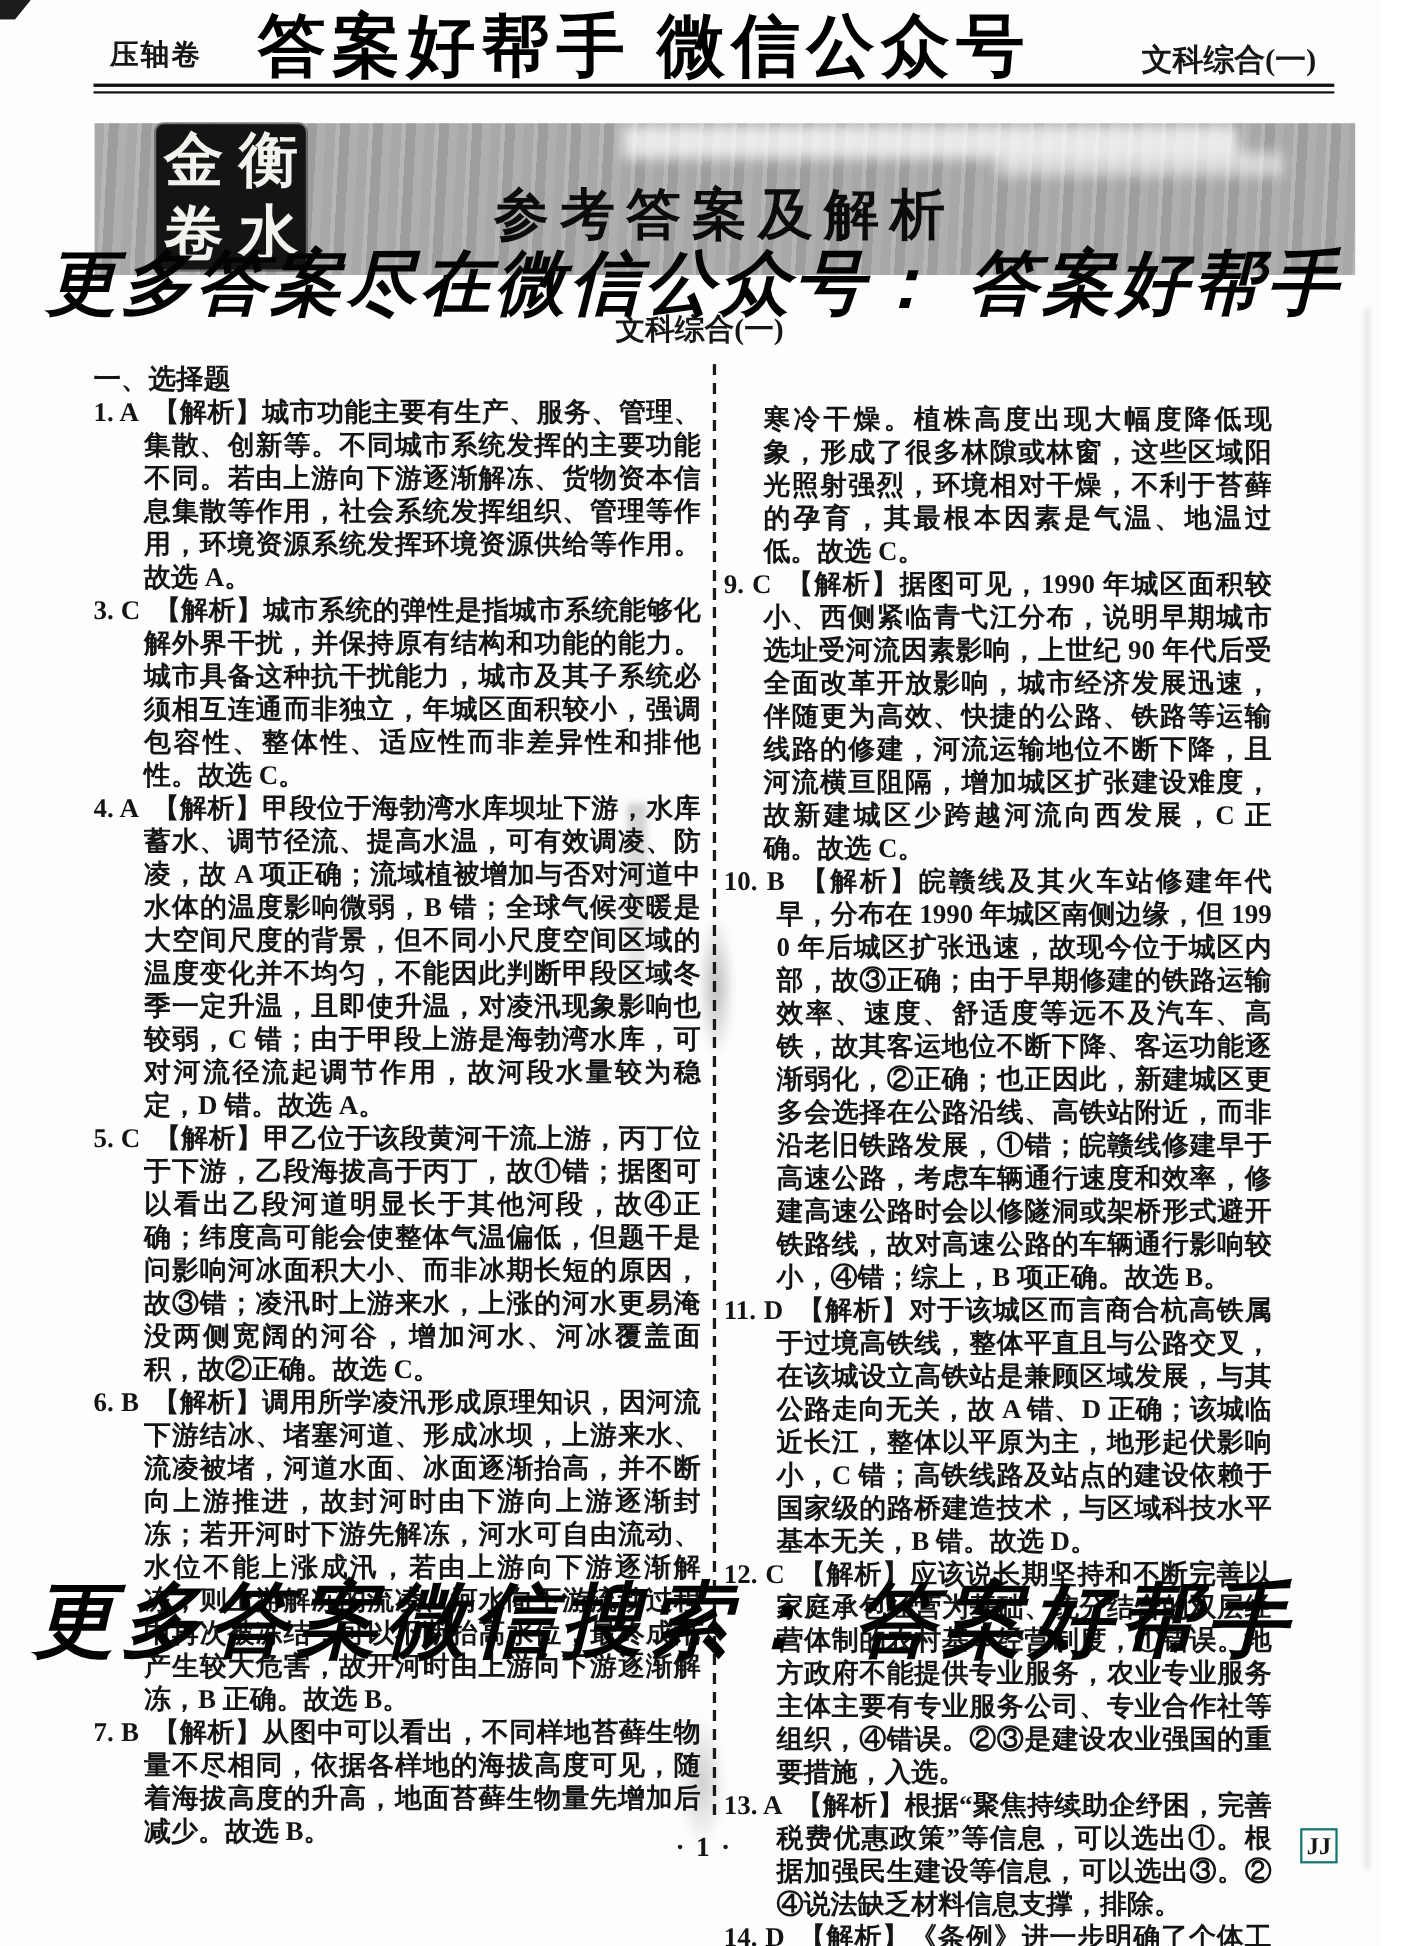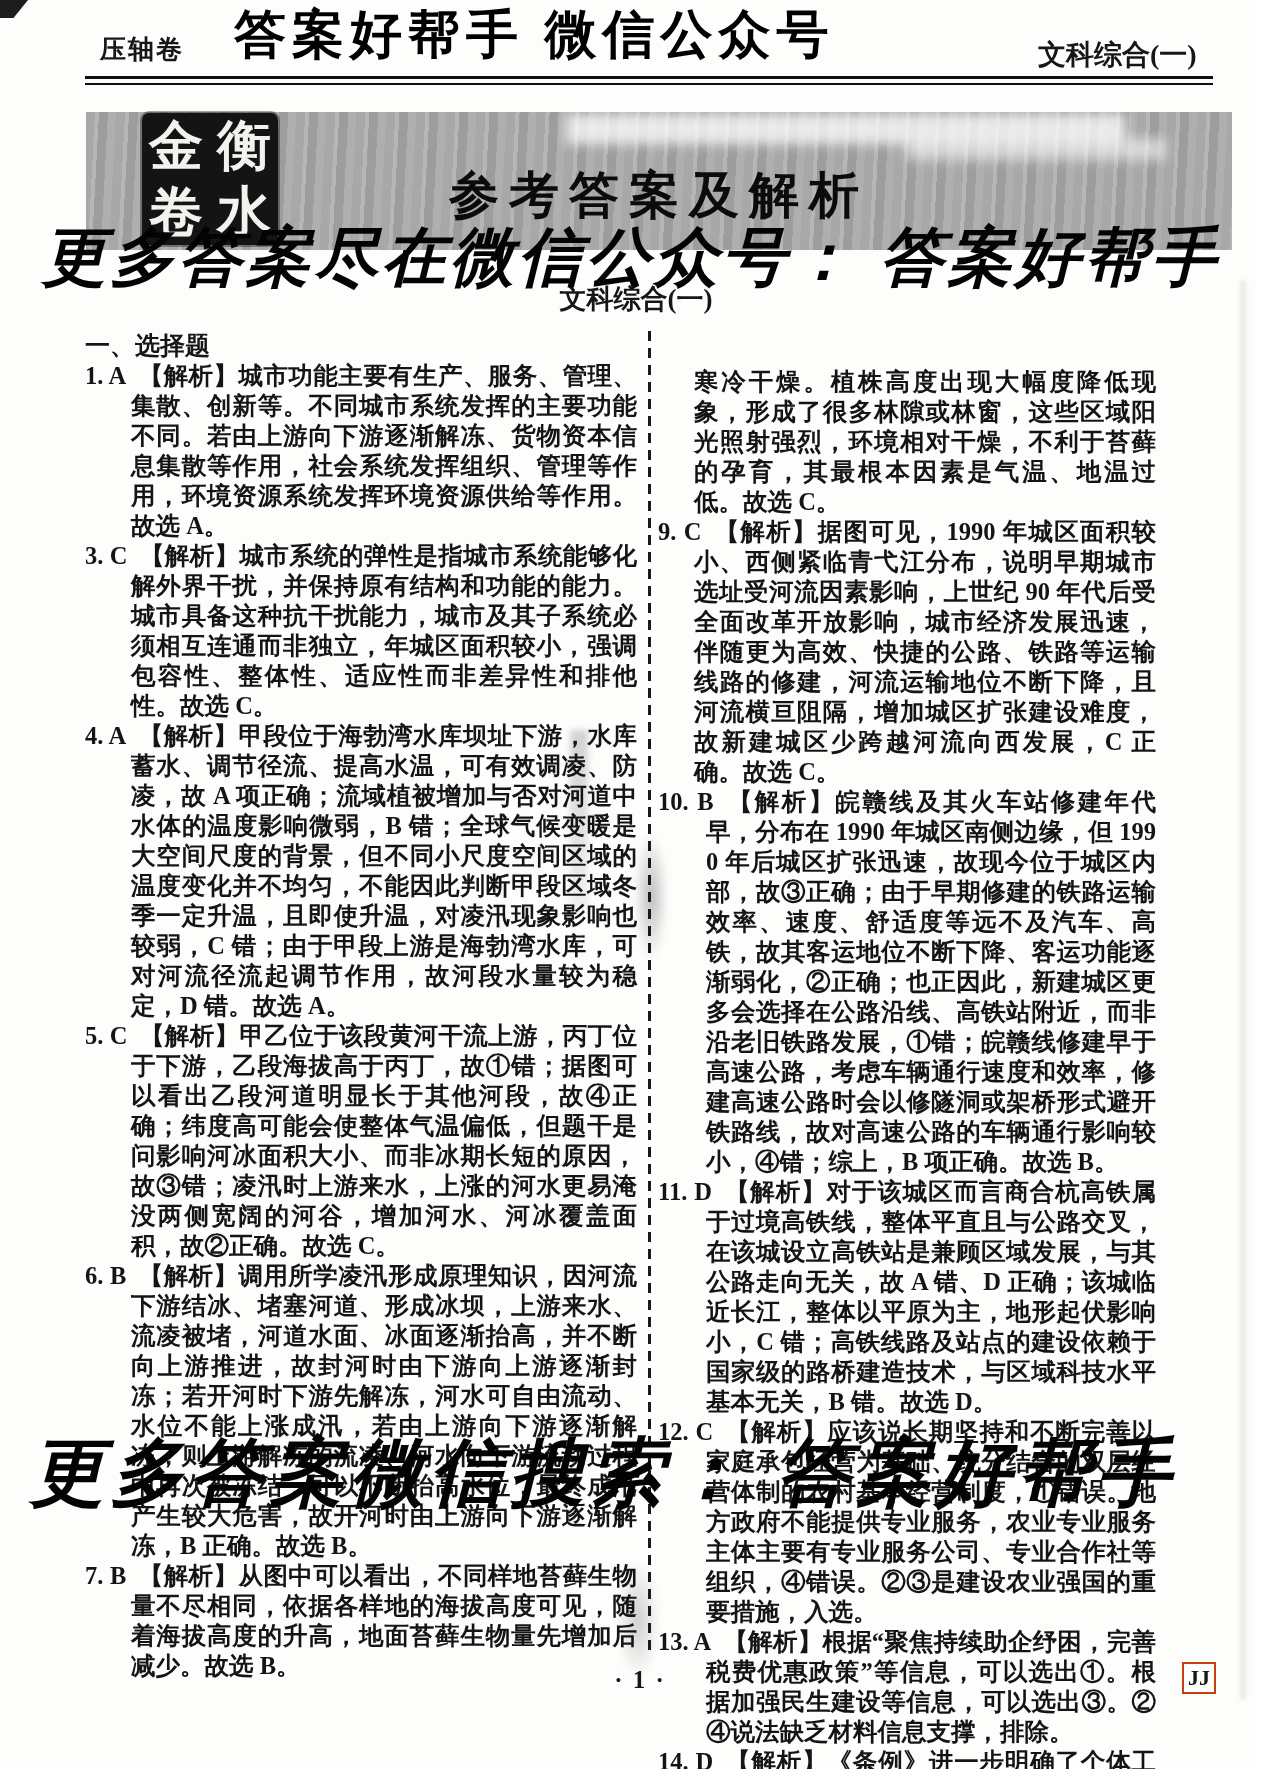--- a/index.html
+++ b/index.html
@@ -30,21 +30,21 @@
     background: rgba(150,150,150,.18); filter: blur(2px); }
 
   
   .hdr-left {
     position: absolute; left: 100px; top: 32px;
     font-size: 26px; font-weight: bold; letter-spacing: 2px;
   }
   .hdr-title {
     position: absolute; left: 234px; top: 0px;
     font-family: "Liberation Sans", sans-serif;
-    font-size: 52px; font-weight: 900; letter-spacing: 6px;
+    font-size: 62px; font-weight: 900; letter-spacing: 6px;
     color: #000; white-space: nowrap; text-align: center;
   }
   .hdr-right {
     position: absolute; left: 1038px; top: 36px;
     font-size: 28px; font-weight: bold; white-space: nowrap;
   }
   .hdr-rule {
     position: absolute; left: 85px; top: 76px; width: 1128px; height: 4px;
     border-top: 3px solid #101010; border-bottom: 2px solid #101010;
   }
@@ -118,21 +118,21 @@
   .r-item1 { margin-left: 0; padding-left: 36px; text-indent: -36px; }
   .r-item2 { padding-left: 48px; text-indent: -48px; }
 
   
   .page-num {
     position: absolute; left: 0; top: 1666px; width: 1280px;
     text-align: center; font-size: 25px; font-weight: bold; letter-spacing: 2px;
   }
   .edition {
     position: absolute; left: 1182px; top: 1662px;
-    border: 2px solid #c2410c; padding: 0 4px; font-size: 22px; font-weight: bold;
+    border: 2px solid #0f766e; padding: 0 4px; font-size: 22px; font-weight: bold;
     line-height: 28px;
   }
 </style>
 </head>
 <body>
 
 <div class="page">
 
   <div class="corner-mark"></div>
 

